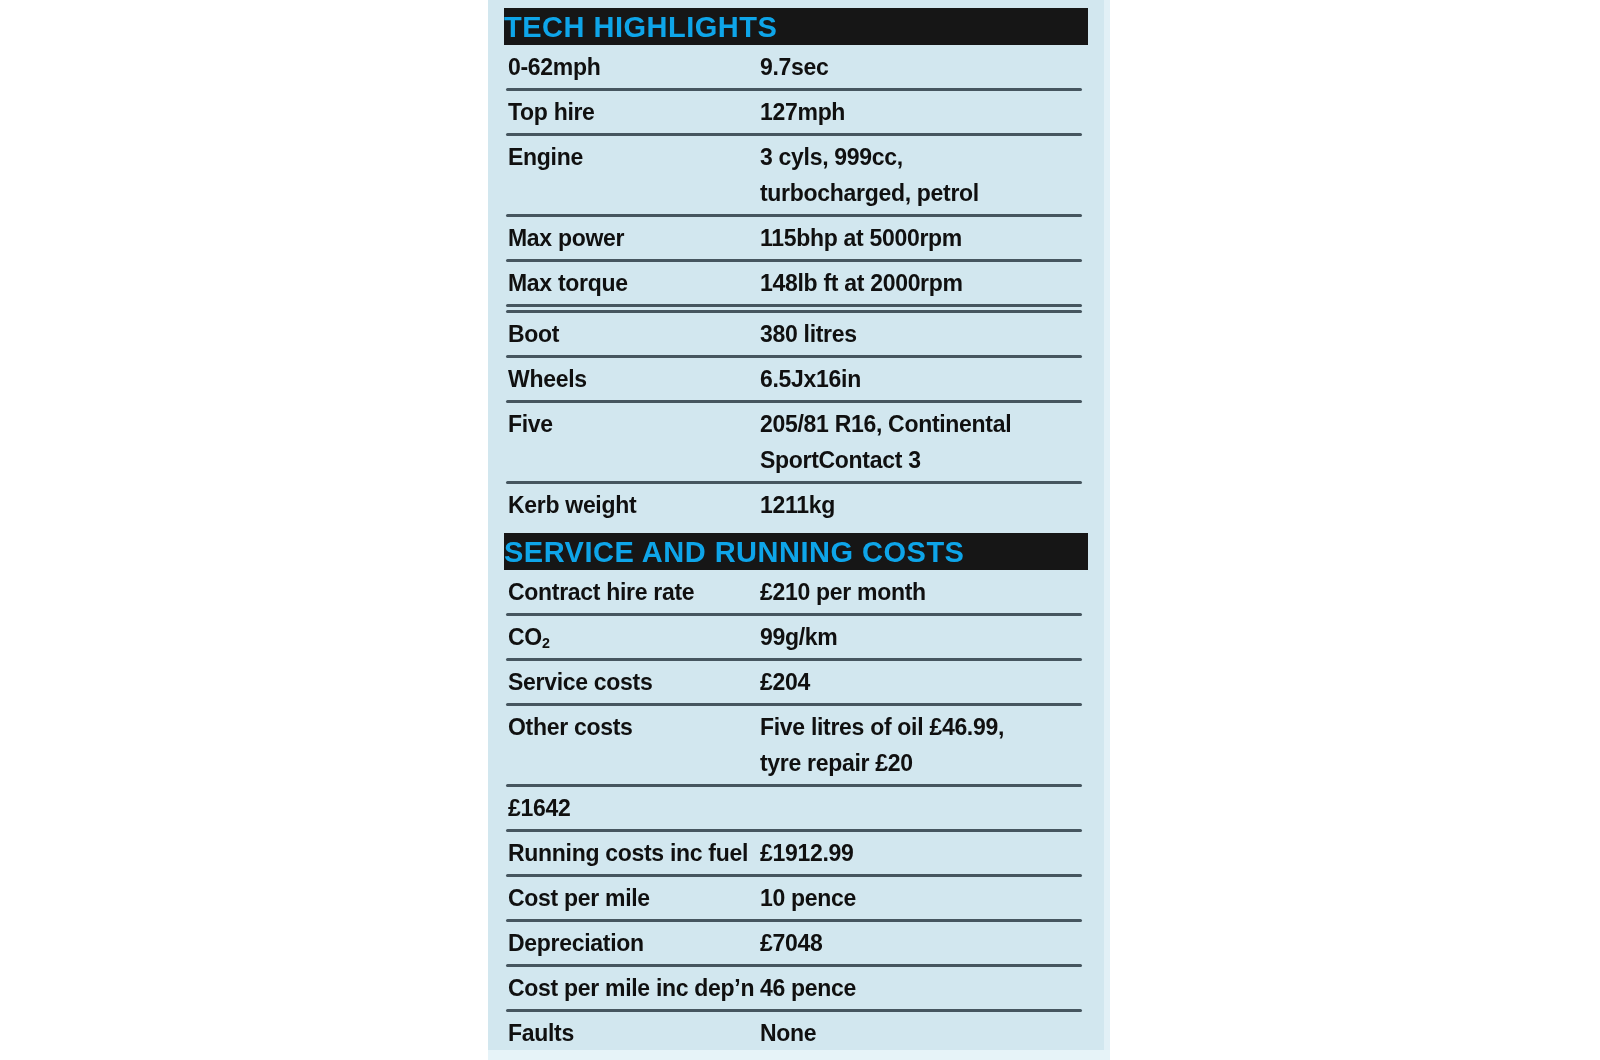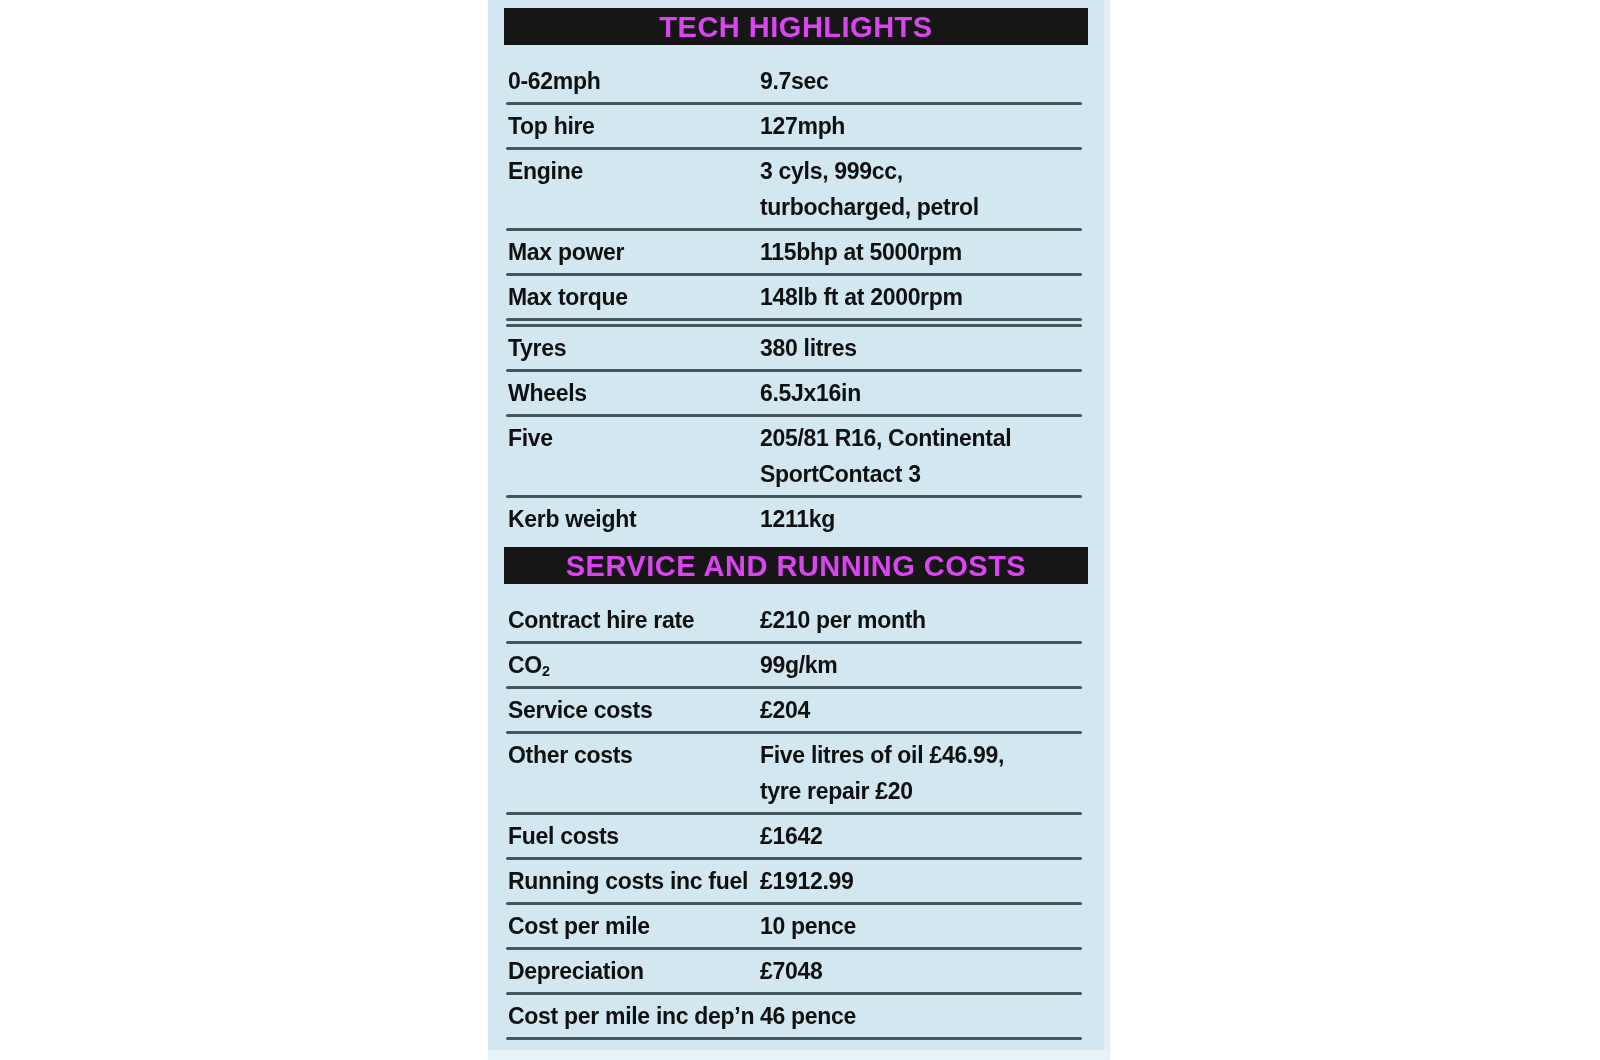--- a/index.html
+++ b/index.html
@@ -29,28 +29,27 @@
   }
   .edge-b {
     position: absolute;
     bottom: 0;
     left: 0;
     width: 100%;
     height: 10px;
     background: #e6f3f8;
   }
   .bar {
-    margin: 8px 22px 16px 16px;
+    margin: 8px 22px 2px 16px;
     height: 37px;
     background: #161616;
-    color: #d946ef;
+    color: #0ea5e9;
     font-weight: 700;
     font-size: 29px;
     line-height: 38px;
-    text-align: center;
     letter-spacing: 0.5px;
     font-stretch: 87.5%;
   }
   .bar.bar2 { margin-top: 10px; }
   .row {
     display: flex;
     padding: 2px 24px 0 20px;
     min-height: 36px;
     color: #101010;
     font-weight: 700;
@@ -122,21 +121,21 @@
     <div class="label">Max torque</div>
     <div class="val">
         <div>148lb ft at 2000rpm</div>
       </div>
   </div>
   <div class="rule"></div>
 
   <div class="rule"></div>
 
   <div class="row">
-    <div class="label">Tyres</div>
+    <div class="label">Boot</div>
     <div class="val">
         <div>380 litres</div>
       </div>
   </div>
   <div class="rule"></div>
 
   <div class="row">
     <div class="label">Wheels</div>
     <div class="val">
         <div>6.5Jx16in</div>
@@ -189,21 +188,20 @@
   <div class="row">
     <div class="label">Other costs</div>
     <div class="val">
       <div>Five litres of oil £46.99,</div>
       <div>tyre repair £20</div>
     </div>
   </div>
   <div class="rule"></div>
 
   <div class="row">
-    <div class="label">Fuel costs</div>
     <div class="val">
         <div>£1642</div>
       </div>
   </div>
   <div class="rule"></div>
 
   <div class="row">
     <div class="label">Running costs inc fuel</div>
     <div class="val">
         <div>£1912.99</div>

